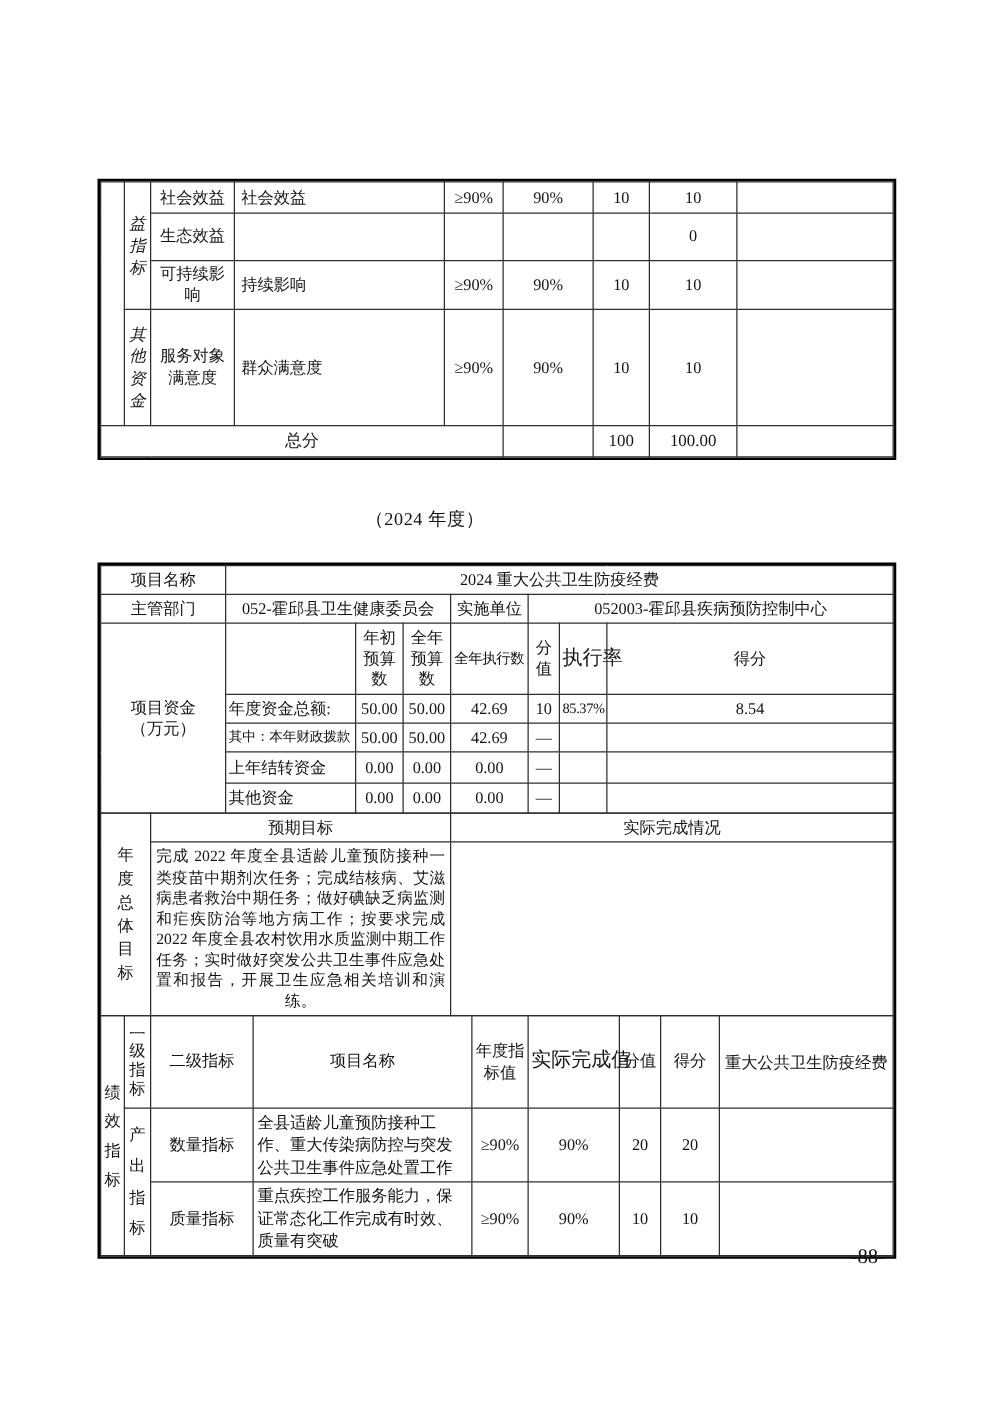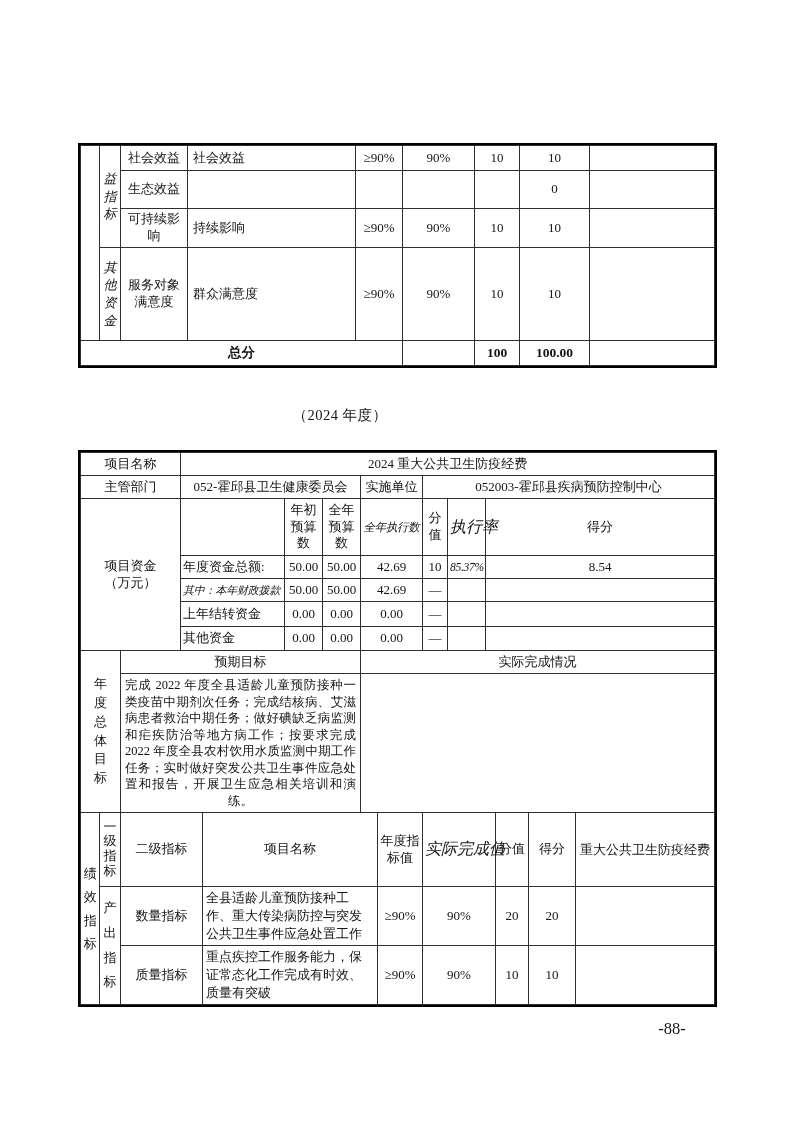--- a/index.html
+++ b/index.html
@@ -11,44 +11,44 @@
   .tblwrap { position:absolute; border:2px solid #000; background:#fff; }
   table { border-collapse:collapse; table-layout:fixed; width:634px; }
   .sec + .sec { margin-top:-1px; }
   td {
     border:1px solid #2f2f2f; padding:0 2px;
     text-align:center; vertical-align:middle;
     font-size:13px; line-height:1.28;
   }
   .left   { text-align:left; padding-left:5px; }
   .right  { text-align:left; padding-right:3px; }
-  .bold   { font-weight:bold; font-size:13.5px; }
-  .nw     { white-space:nowrap;font-style:italic; }
+  .bold   { font-weight:normal; font-size:13.5px; }
+  .nw     { white-space:nowrap; }
   .f12    { font-size:16px; }
   .f11    { font-size:11.5px; letter-spacing:-0.3px; }
   .xs     { font-size:11px; letter-spacing:-0.2px; }
   .l3 { text-align:left; padding:2px 3px; font-size:13px; line-height:18px; }
   .goal {
     text-align:justify; text-align-last:center;
     font-size:12.5px; line-height:16.5px; padding:3px 4px; vertical-align:middle;
   }
   .v { display:inline-block; width:1.1em; word-break:break-all; text-align:center; }
   .lh11  { line-height:1.12; }
   .lh135 { line-height:1.35;font-style:italic; }
   .lh14  { line-height:1.45; }
   .lh18  { line-height:1.8; }
   .lh19  { line-height:1.9; }
   .cap { display:inline-block; max-width:142px; line-height:17px; }
   .year-title {
     position:absolute; left:78px; top:406px; width:524px;
     text-align:center; font-size:14.5px; letter-spacing:0.5px;
   }
   .page-num {
-    position:absolute; left:636px; top:1019px; width:72px;
-    text-align:center; font-size:16.5px;
+    position:absolute; left:636px; top:995px; width:72px;
+    text-align:right; font-size:16.5px;
   }
 </style>
 </head>
 <body>
 
 <div class="tblwrap" style="left:78px; top:143px;">
   <table class="sec">
     <colgroup>
       <col style="width:19px">
         <col style="width:21px">

